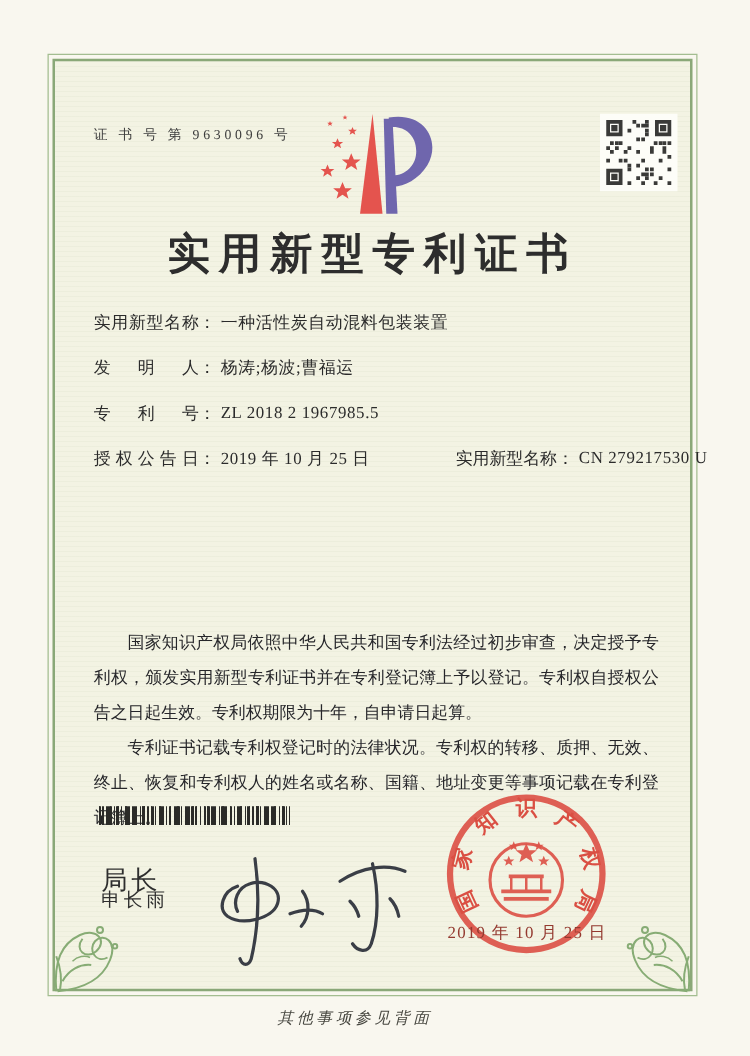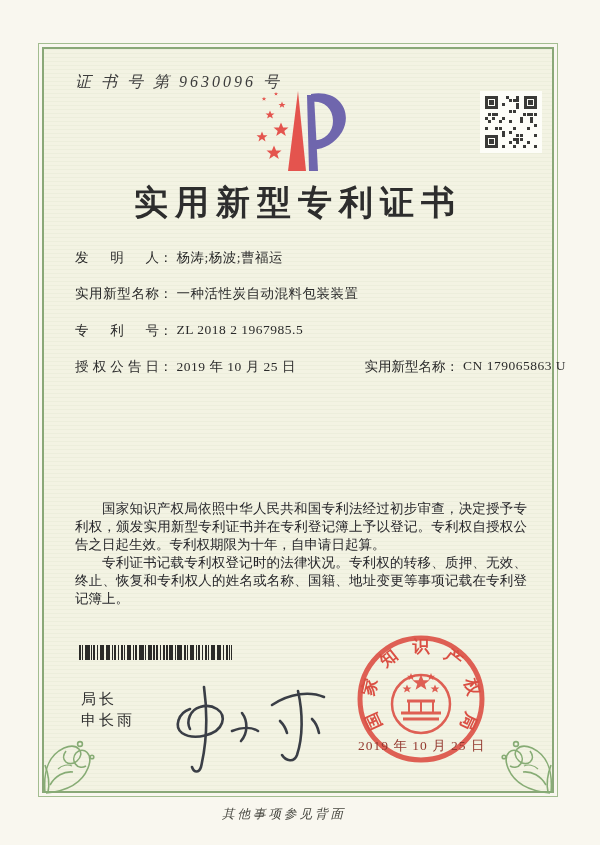--- a/index.html
+++ b/index.html
@@ -19,22 +19,22 @@
       repeating-linear-gradient(180deg, rgba(160,180,140,0.08) 0 1px, transparent 1px 4px),
       #f3f3e3;
     box-sizing:border-box;
   }
   .frame::before{
     content:"";position:absolute;inset:-6px;
     border:1px solid #a3bd90;pointer-events:none;
   }
   
   .cert-no{
-    position:absolute;left:31px;top:23px;
-    font-size:16px;color:#3c3c3c;letter-spacing:3px;white-space:nowrap;font-style:italic;
+    position:absolute;left:31px;top:51px;
+    font-size:11px;color:#3c3c3c;letter-spacing:3px;white-space:nowrap;
   }
   .logo{position:absolute;left:210px;top:36px;width:96px;height:90px;}
   .qr{
     position:absolute;left:436px;top:42px;width:62px;height:62px;
     background:#fdfdf8;box-sizing:border-box;padding:5px;
   }
   .qr-grid{position:relative;width:52px;height:52px;}
   .qr-grid i{position:absolute;width:3px;height:3px;background:#3a3a38;}
   .qr-finder{position:absolute;width:13px;height:13px;border:3px solid #3a3a38;box-sizing:border-box;background:#fdfdf8;}
   .qr-finder::after{content:"";position:absolute;inset:1px;background:#3a3a38;}
@@ -51,36 +51,36 @@
     display:inline-block;width:84px;
     text-align:justify;text-align-last:justify;
     vertical-align:top;
   }
   .f-colon{display:inline-block;vertical-align:top;}
   .f-value{display:inline-block;margin-left:4px;vertical-align:top;letter-spacing:0.5px;}
   .f-value2-label{display:inline-block;margin-left:38px;vertical-align:top;}
   
   .body-text{
     position:absolute;left:31px;top:451px;width:452px;
-    font-size:13.5px;line-height:18px;color:#26262a;
+    font-size:13.5px;line-height:28px;color:#26262a;
     text-align:justify;
   }
   .body-text p{margin:0;text-indent:2em;}
   
   .barcode{
     position:absolute;left:35px;top:596px;width:153px;height:15px;
     background:
       repeating-linear-gradient(90deg,#2b2b28 0 1px,transparent 1px 3px),
       repeating-linear-gradient(90deg,#2b2b28 0 2px,transparent 2px 7px),
       repeating-linear-gradient(90deg,transparent 0 9px,#2b2b28 9px 11px,transparent 11px 13px);
   }
   
   .signer-title{
     position:absolute;left:37px;top:641px;font-family:"Liberation Sans",sans-serif;
-    font-size:15px;letter-spacing:3px;color:#2e2e2e;
+    font-size:21px;letter-spacing:3px;color:#2e2e2e;
   }
   .signer-name{
     position:absolute;left:37px;top:662px;font-family:Liberation Serif, serif;
     font-size:15px;letter-spacing:3px;color:#2e2e2e;
   }
   .signature{position:absolute;left:116px;top:630px;width:172px;height:102px;}
   
   .seal{position:absolute;left:309px;top:582px;width:136px;height:136px;}
   .seal svg{position:absolute;inset:0;}
   .seal-char{
@@ -192,30 +192,30 @@
           <i style="left: 27.76px; top: 48.58px;"></i>
           <i style="left: 38.17px; top: 48.58px;"></i>
           <i style="left: 48.58px; top: 48.58px;"></i>
         </div>
     </div>
 
     <div class="title">实用新型专利证书</div>
 
     <div class="fields">
       <div class="field-row">
+        <span class="f-label">实用新型名称</span><span class="f-colon">：</span><span class="f-value">一种活性炭自动混料包装装置</span>
+      </div>
+      <div class="field-row">
         <span class="f-label">发明人</span><span class="f-colon">：</span><span class="f-value">杨涛;杨波;曹福运</span>
       </div>
       <div class="field-row">
-        <span class="f-label">实用新型名称</span><span class="f-colon">：</span><span class="f-value">一种活性炭自动混料包装装置</span>
-      </div>
-      <div class="field-row">
         <span class="f-label">专利号</span><span class="f-colon">：</span><span class="f-value">ZL 2018 2 1967985.5</span>
       </div>
       <div class="field-row">
-        <span class="f-label">授权公告日</span><span class="f-colon">：</span><span class="f-value" style="width:150px;">2019 年 10 月 25 日</span><span class="f-value2-label">实用新型名称</span><span class="f-colon">：</span><span class="f-value">CN 179065863 U</span>
+        <span class="f-label">授权公告日</span><span class="f-colon">：</span><span class="f-value" style="width:150px;">2019 年 10 月 25 日</span><span class="f-value2-label">实用新型名称</span><span class="f-colon">：</span><span class="f-value">CN 279217530 U</span>
       </div>
     </div>
 
     <div class="body-text">
       <p>国家知识产权局依照中华人民共和国专利法经过初步审查，决定授予专利权，颁发实用新型专利证书并在专利登记簿上予以登记。专利权自授权公告之日起生效。专利权期限为十年，自申请日起算。</p>
       <p>专利证书记载专利权登记时的法律状况。专利权的转移、质押、无效、终止、恢复和专利权人的姓名或名称、国籍、地址变更等事项记载在专利登记簿上。</p>
     </div>
 
     <div class="barcode"></div>
 

